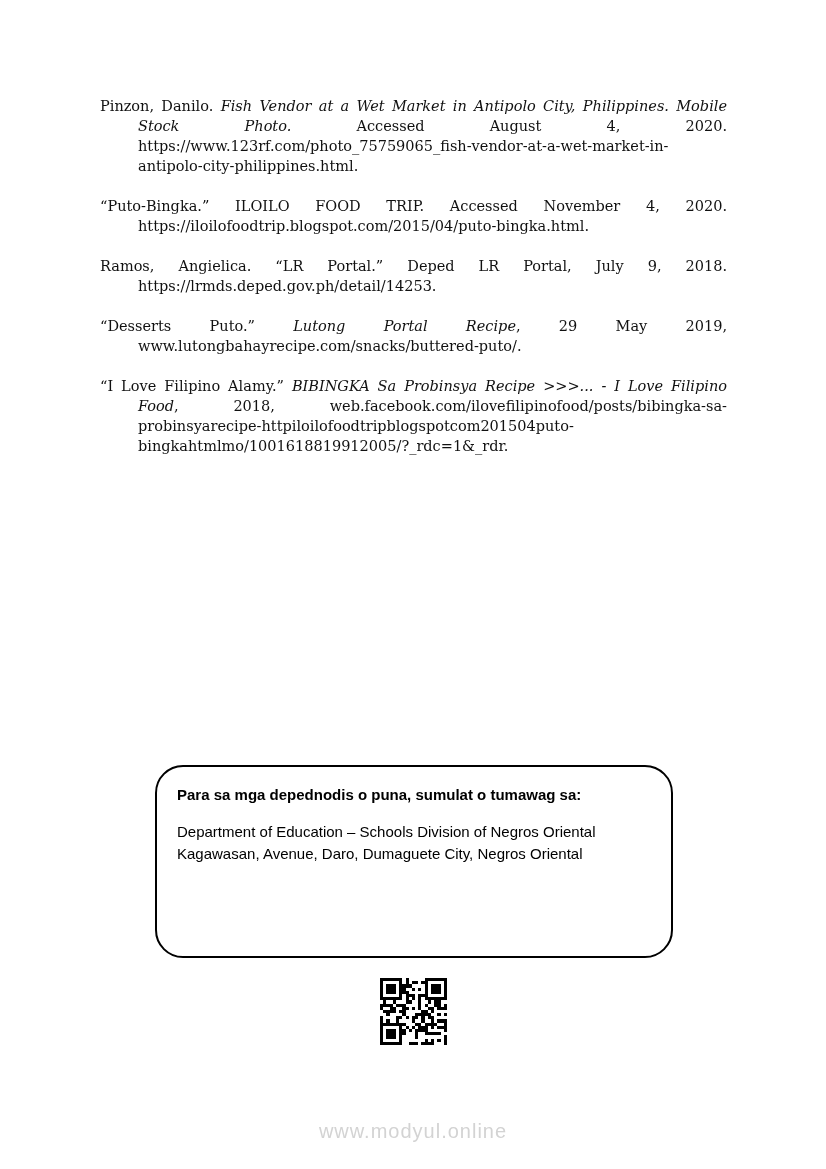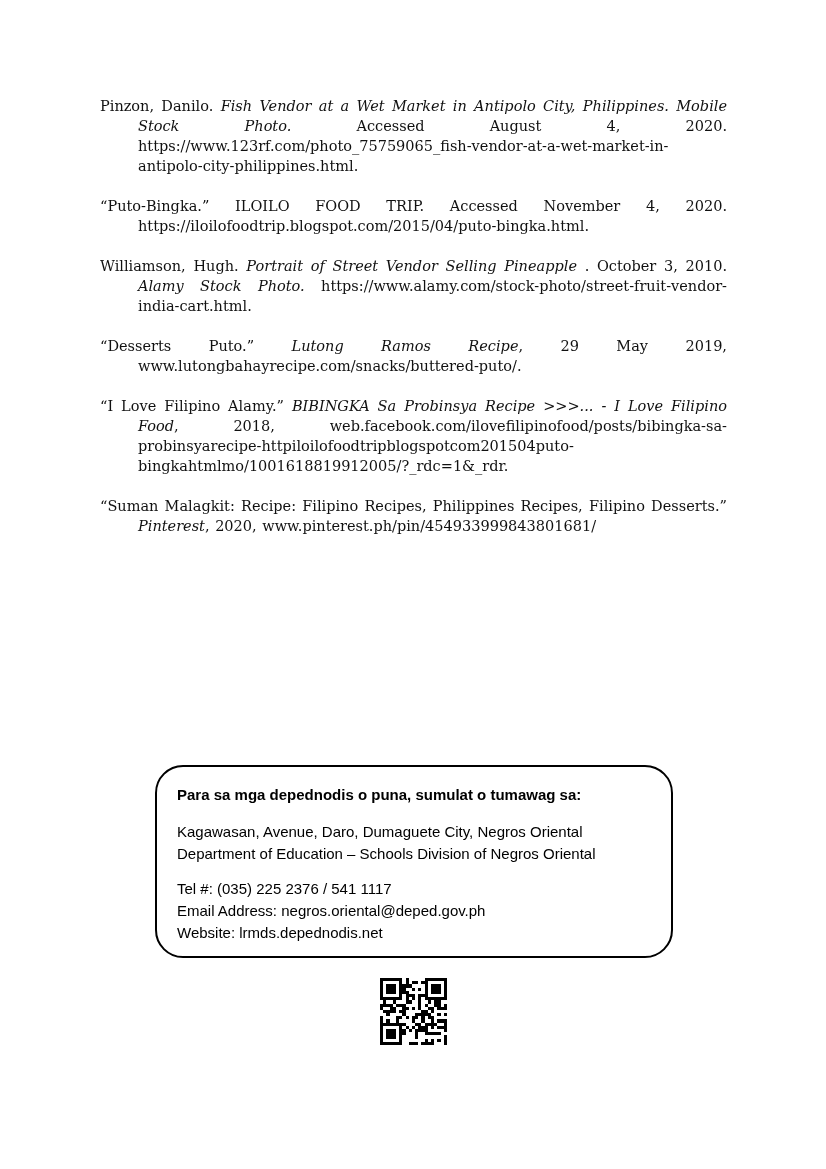--- a/index.html
+++ b/index.html
@@ -43,41 +43,35 @@
 <body>
 
 <div class="page">
 
   <div class="citations">
 
     <p class="citation"><span>Pinzon, Danilo. </span><span class="it">Fish Vendor at a Wet Market in Antipolo City, Philippines. Mobile Stock Photo.</span><span> Accessed August 4, 2020. https://www.123rf.com/photo_75759065_fish-vendor-at-a-wet-market-in-antipolo-city-philippines.html.</span></p>
 
     <p class="citation"><span>“Puto-Bingka.” ILOILO FOOD TRIP. Accessed November 4, 2020. https://iloilofoodtrip.blogspot.com/2015/04/puto-bingka.html.</span></p>
 
-
-    <p class="citation"><span>Williamson, Hugh. </span><span class="it">Portrait of Street Vendor Selling Pineapple</span><span> . October 3, 2010. </span><span class="it">Alamy Stock Photo.</span><span> https://www.alamy.com/stock-photo/street-fruit-vendor-india-cart.html.</span></p>
-
-    <p class="citation"><span>“Desserts Puto.” </span><span class="it">Lutong Ramos Recipe</span><span>, 29 May 2019, www.lutongbahayrecipe.com/snacks/buttered-puto/.</span></p>
+    <p class="citation"><span>Ramos, Angielica. “LR Portal.” Deped LR Portal, July 9, 2018. https://lrmds.deped.gov.ph/detail/14253.</span></p>
+
+
+    <p class="citation"><span>“Desserts Puto.” </span><span class="it">Lutong Portal Recipe</span><span>, 29 May 2019, www.lutongbahayrecipe.com/snacks/buttered-puto/.</span></p>
 
     <p class="citation"><span>“I Love Filipino Alamy.” </span><span class="it">BIBINGKA Sa Probinsya Recipe &gt;&gt;&gt;... - I Love Filipino Food</span><span>, 2018, web.facebook.com/ilovefilipinofood/posts/bibingka-sa-probinsyarecipe-httpiloilofoodtripblogspotcom201504puto-bingkahtmlmo/1001618819912005/?_rdc=1&amp;_rdr.</span></p>
 
-    <p class="citation"><span>“Suman Malagkit: Recipe: Filipino Recipes, Philippines Recipes, Filipino Desserts.” </span><span class="it">Pinterest</span><span>, 2020, www.pinterest.ph/pin/454933999843801681/</span></p>
 
   </div>
 
   <div class="contact-box">
     <p class="box-heading">Para sa mga depednodis o puna, sumulat o tumawag sa:</p>
     <div class="box-group">
+      <p class="box-line">Department of Education – Schools Division of Negros Oriental</p>
       <p class="box-line">Kagawasan, Avenue, Daro, Dumaguete City, Negros Oriental</p>
-      <p class="box-line">Department of Education – Schools Division of Negros Oriental</p>
-    </div>
-    <div class="box-group">
-      <p class="box-line">Tel #: (035) 225 2376 / 541 1117</p>
-      <p class="box-line">Email Address: negros.oriental@deped.gov.ph</p>
-      <p class="box-line">Website: lrmds.depednodis.net</p>
     </div>
   </div>
 
   <div class="qr">
       <div style="grid-row:1;grid-column:1"></div>
       <div style="grid-row:1;grid-column:2"></div>
       <div style="grid-row:1;grid-column:3"></div>
       <div style="grid-row:1;grid-column:4"></div>
       <div style="grid-row:1;grid-column:5"></div>
       <div style="grid-row:1;grid-column:6"></div>
@@ -304,14 +298,15 @@
       <div style="grid-row:21;grid-column:11"></div>
       <div style="grid-row:21;grid-column:12"></div>
       <div style="grid-row:21;grid-column:14"></div>
       <div style="grid-row:21;grid-column:15"></div>
       <div style="grid-row:21;grid-column:16"></div>
       <div style="grid-row:21;grid-column:17"></div>
       <div style="grid-row:21;grid-column:21"></div>
     </div>
 
 
+  <div class="watermark">www.modyul.online</div>
 
 </div>
 
 </body></html>

